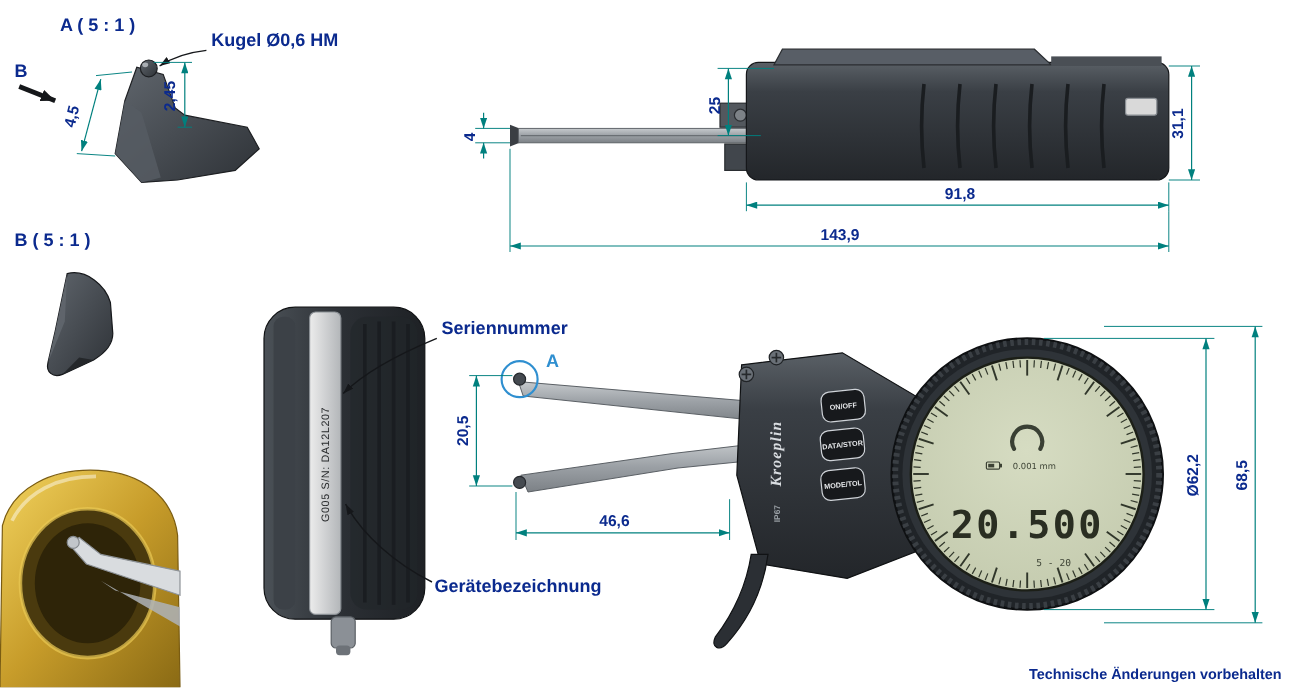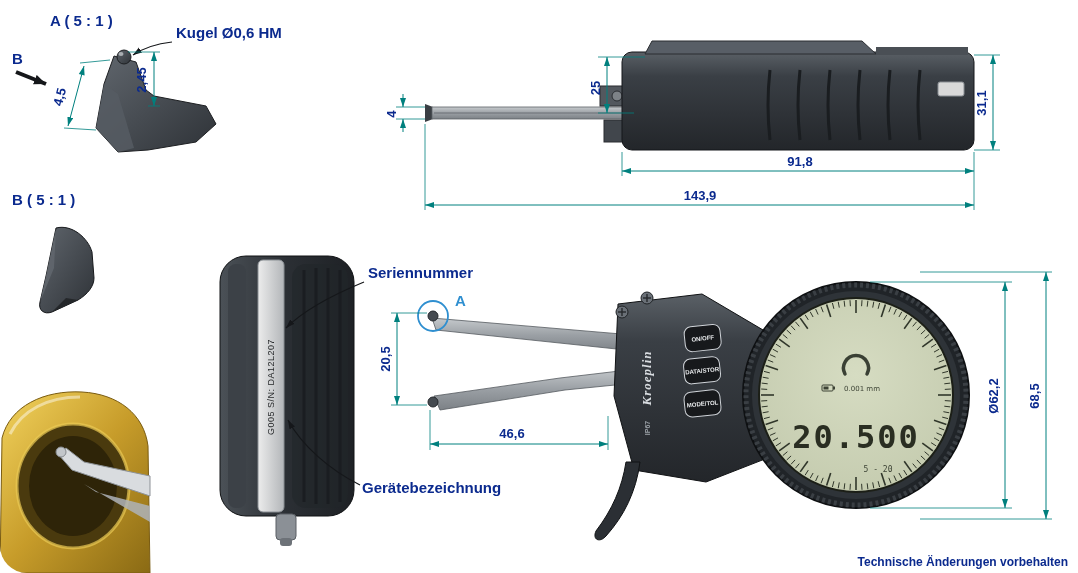--- a/index.html
+++ b/index.html
@@ -1,17 +1,17 @@
 <!DOCTYPE html>
 <html><head>
 <meta charset="utf-8">
 <style>
   html,body{margin:0;padding:0;background:#fff;}
   .canvas{position:relative;width:1078px;height:573px;background:#ffffff;overflow:hidden;
-          font-family:"Liberation Sans",sans-serif;border-radius:27px;}
+          font-family:"Liberation Sans",sans-serif;}
   svg{position:absolute;left:0;top:0;}
   .dim-line{stroke:#00807e;stroke-width:1;fill:none;}
   .ext-line{stroke:#00807e;stroke-width:0.8;fill:none;}
   .leader{stroke:#15171a;stroke-width:1.2;fill:none;}
   .dim-text{font:bold 13px "Liberation Sans",sans-serif;fill:#0b2a8e;}
   .label-text{font:bold 15px "Liberation Sans",sans-serif;fill:#0b2a8e;}
   .marker-text{font:bold 15px "Liberation Sans",sans-serif;fill:#2f8fd0;}
   .footer-text{font:bold 12px "Liberation Sans",sans-serif;fill:#0b2a8e;}
   .btn-text{font:bold 6px "Liberation Sans",sans-serif;fill:#e8eaec;}
   .brand-text{font:bold italic 13px "Liberation Serif",serif;fill:#d8dce0;letter-spacing:1px;}

